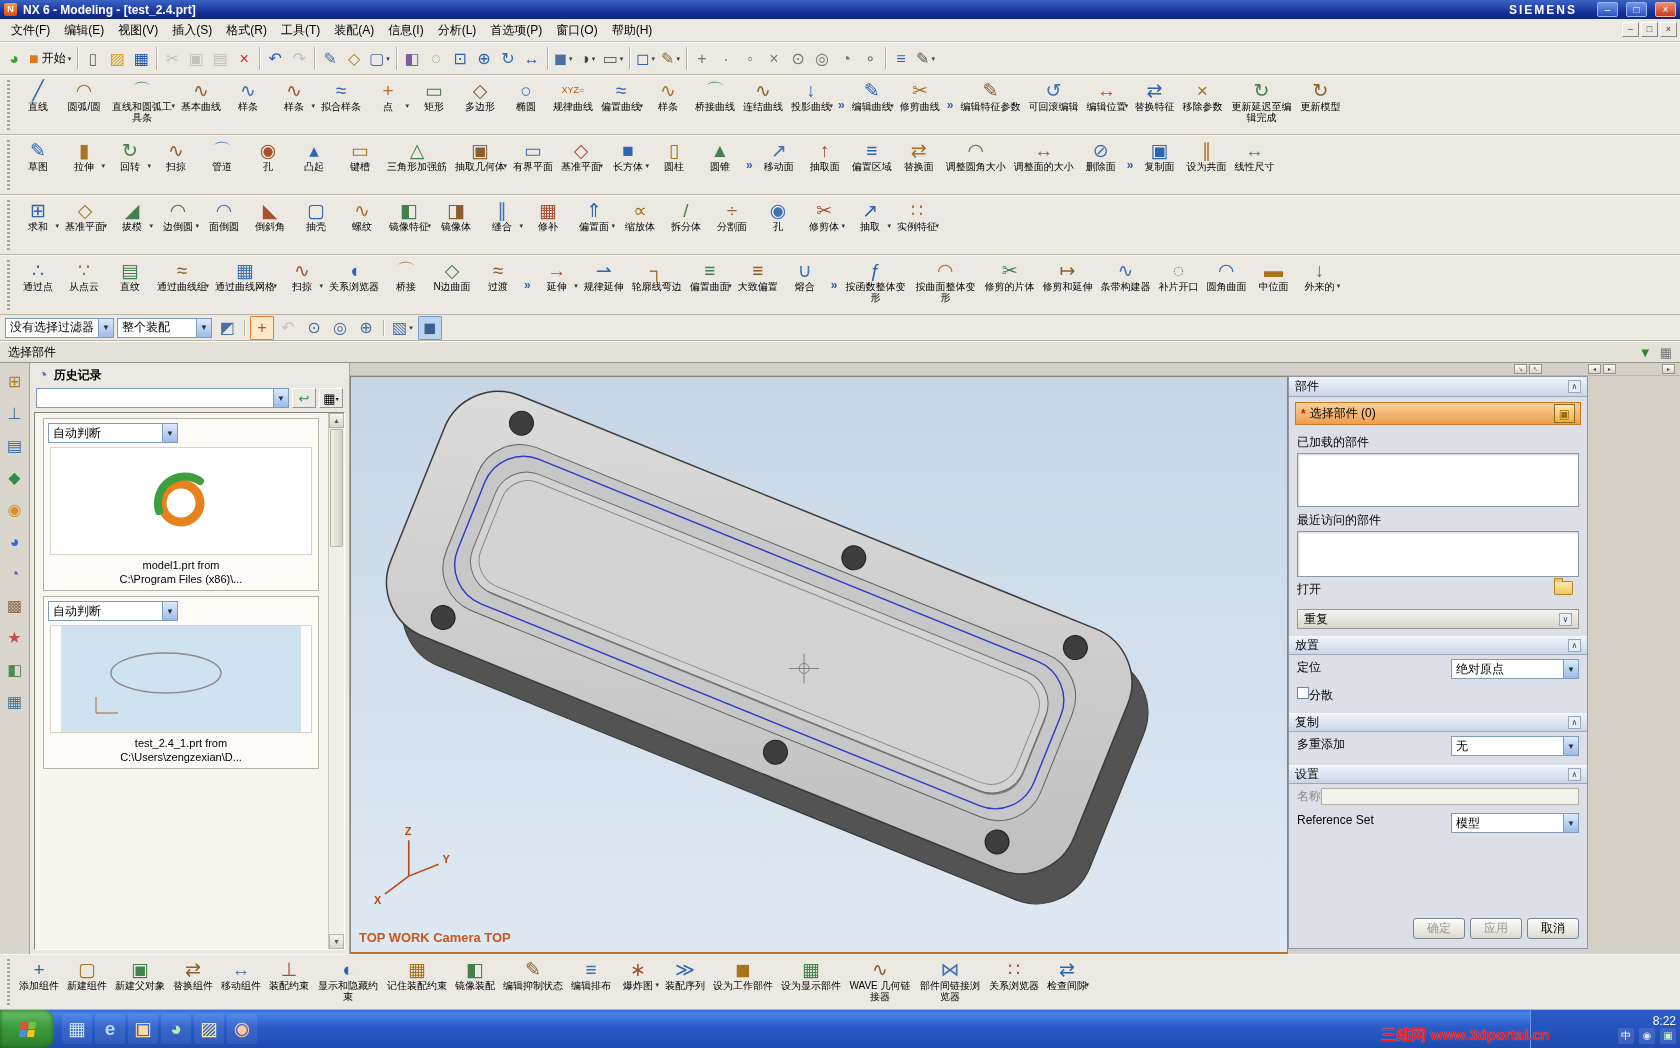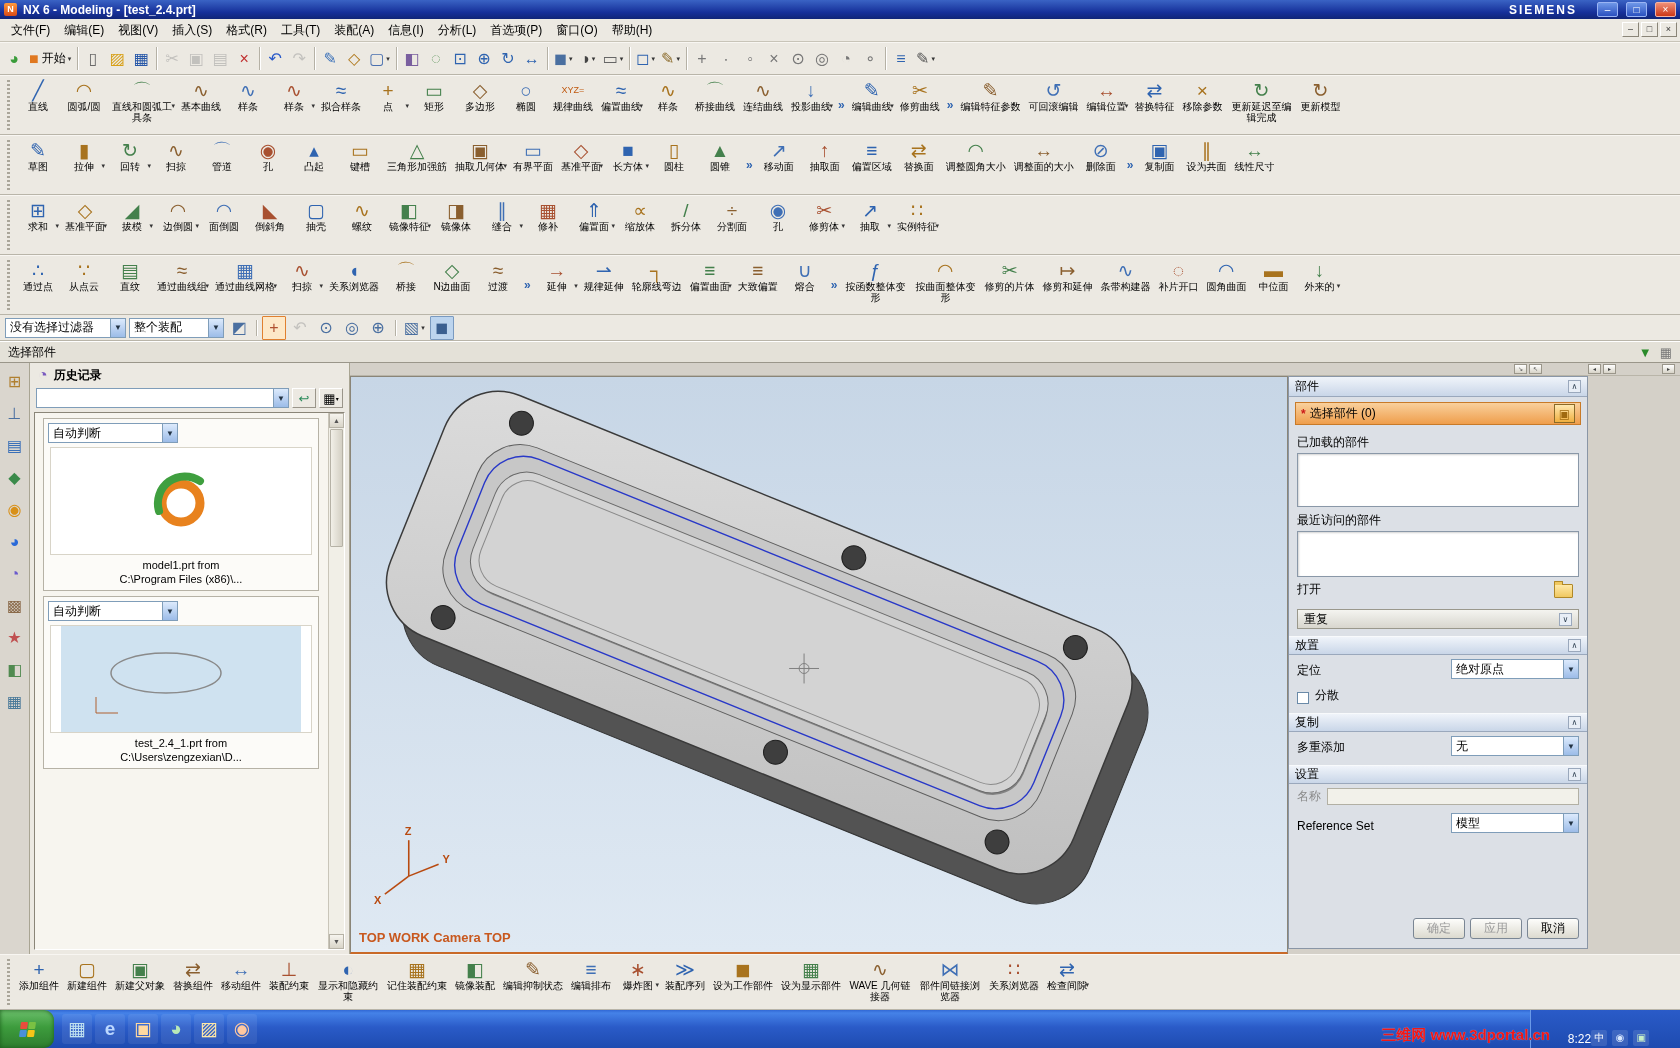--- a/index.html
+++ b/index.html
@@ -41,21 +41,21 @@
   .mi-arr{font-size:7px;color:#333;margin-left:2px}
   .mi-btn.dis{opacity:.5}
   .mi-btn.act{border-color:#e08030;background:#fde8c8}
   .mi-btn.prs{border-color:#7a9ac0;background:#bcd4ee}
 
   
   .selbar{height:26px;background:#ece9e2;border-bottom:1px solid #b9b5a9;display:flex;align-items:center;gap:3px;padding:0 5px;flex:none}
   .combo{display:inline-flex;align-items:center;height:20px;background:#fff;border:1px solid #7f9db9}
   .combo-val{padding:0 4px;flex:1;white-space:nowrap;font-size:12px;overflow:hidden}
   .combo-drop{width:15px;align-self:stretch;background:linear-gradient(#dceafc,#9cbce8);border-left:1px solid #7f9db9;color:#234;font-size:8px;display:flex;align-items:center;justify-content:center;flex:none}
-  .w120{width:121px}.w95{width:95px}.w128{width:128px}
+  .w120{width:109px}.w95{width:95px}.w128{width:128px}
   #selbar-icons{display:flex;align-items:center;gap:2px}
   .cuebar{height:22px;background:#e4e1d8;border-top:1px solid #fff;border-bottom:1px solid #9a968a;display:flex;align-items:center;padding:0 8px;gap:8px;flex:none}
   .cue-text{flex:1}
   .cue-ic{font-size:13px;line-height:13px}
 
   
   .mainarea{flex:1;display:flex;min-height:0;background:#d4d0c8}
   .resbar{width:30px;background:#dad6ce;border-right:1px solid #a9a593;display:flex;flex-direction:column;align-items:center;padding-top:8px;gap:10px;flex:none}
   .res-btn{width:22px;height:22px;min-width:22px;padding:0}
 
@@ -95,38 +95,38 @@
   .dlg-header,.dlg-section{height:20px;background:linear-gradient(#f0f4fa,#c9d6e8);border-bottom:1px solid #9aa8bc;display:flex;align-items:center;padding:0 6px;flex:none}
   .dlg-section{border-top:1px solid #f8fafc;margin-top:5px;height:19px}
   .chev{margin-left:auto;font-size:8px;border:1px solid #9aa8bc;background:#e8eef6;width:13px;height:13px;line-height:11px;text-align:center;color:#345;flex:none}
   .dlg-selrow{margin:5px 6px 4px;height:23px;background:linear-gradient(#f9d09c,#ef9e4c);border:1px solid #c87a28;display:flex;align-items:center;padding:0 5px;gap:4px;flex:none}
   .star{color:#cc1818;font-weight:bold}
   .selrow-btn{margin-left:auto;width:21px;height:19px;border:1px solid #8a6a28;background:linear-gradient(#ffe8b0,#f0b040);display:flex;align-items:center;justify-content:center;font-size:12px;color:#a06a10;flex:none}
   .dlg-label{margin:5px 8px 2px}
   .dim{color:#8a8a8a}
   .dlg-list{margin:0 8px;background:#fff;border:1px solid #8a98a8;box-shadow:inset 1px 1px 2px rgba(0,0,0,.18);flex:none}
   .h54{height:54px}.h46{height:46px}
-  .dlg-row{display:flex;align-items:flex-end;padding:4px 8px;gap:6px;flex:none}
+  .dlg-row{display:flex;align-items:flex-start;padding:4px 8px;flex:none}
   .dlg-row .combo{margin-left:auto}
   .dlg-bar{margin:7px 8px 2px;height:20px;background:linear-gradient(#f4f4f0,#d8d6ce);border:1px solid #9a988c;display:flex;align-items:center;padding:0 6px;flex:none}
   .checkbox{width:12px;height:12px;background:#fff;border:1px solid #6a8aa8;flex:none}
   .dlg-input{flex:1;height:17px;background:#f2f1ea;border:1px solid #b2b0a4}
   .dlg-btns{margin-top:auto;display:flex;justify-content:flex-end;gap:5px;padding:9px 8px}
   .dlg-btn{min-width:52px;height:21px;background:linear-gradient(#fdfdfb,#dcdacf);border:1px solid #7a8694;border-radius:3px;display:flex;align-items:center;justify-content:center}
   .dlg-btn.dis{color:#9a9a9a}
 
   
   .taskbar{height:38px;display:flex;align-items:stretch;background:linear-gradient(#3168d5,#4582e8 8%,#2a5bc8 45%,#1e4bb0 100%);position:relative;flex:none}
   .start-btn{width:54px;display:flex;align-items:center;justify-content:center;background:linear-gradient(#6cbf6c,#3d9c3d 45%,#2e7d2e);border-radius:0 10px 10px 0;box-shadow:inset 0 0 4px #1a5c1a;flex:none}
   .flag{display:grid;grid-template-columns:7px 7px;grid-template-rows:7px 7px;gap:1px;transform:skewX(-8deg)}
   .flag i{border-radius:1px;display:block}
   .ql{display:flex;gap:3px;padding:3px 8px;align-items:center}
   .ql-btn{width:30px;height:30px;min-width:30px;display:flex;align-items:center;justify-content:center;border-radius:3px;background:rgba(255,255,255,.08)}
   .ql-btn .mi-ic{font-size:19px;font-weight:bold}
-  .tray{display:flex;flex-direction:row;justify-content:center;align-items:flex-end;padding:2px 4px 2px 10px;background:linear-gradient(#2a5bc8,#1e4bb0);border-left:1px solid #6a9ae8;min-width:150px;flex:none}
+  .tray{display:flex;flex-direction:column;justify-content:center;align-items:flex-end;padding:2px 4px 2px 10px;background:linear-gradient(#2a5bc8,#1e4bb0);border-left:1px solid #6a9ae8;min-width:150px;flex:none}
   .tray-time{color:#fff;font-size:12px;line-height:14px}
   .tray-ics{display:flex;gap:5px}
   .tray-ics .mi-btn{min-width:16px;height:16px;background:rgba(255,255,255,.12);border-radius:2px}
   .tray-ics .mi-ic{font-size:10px}
   .watermark{position:absolute;right:130px;bottom:3px;color:#f01818;font-weight:bold;font-size:15px;white-space:nowrap;text-shadow:0 0 1px rgba(255,255,255,.6);z-index:5}
 </style>
 </head>
 <body>
 
 <div id="app">

